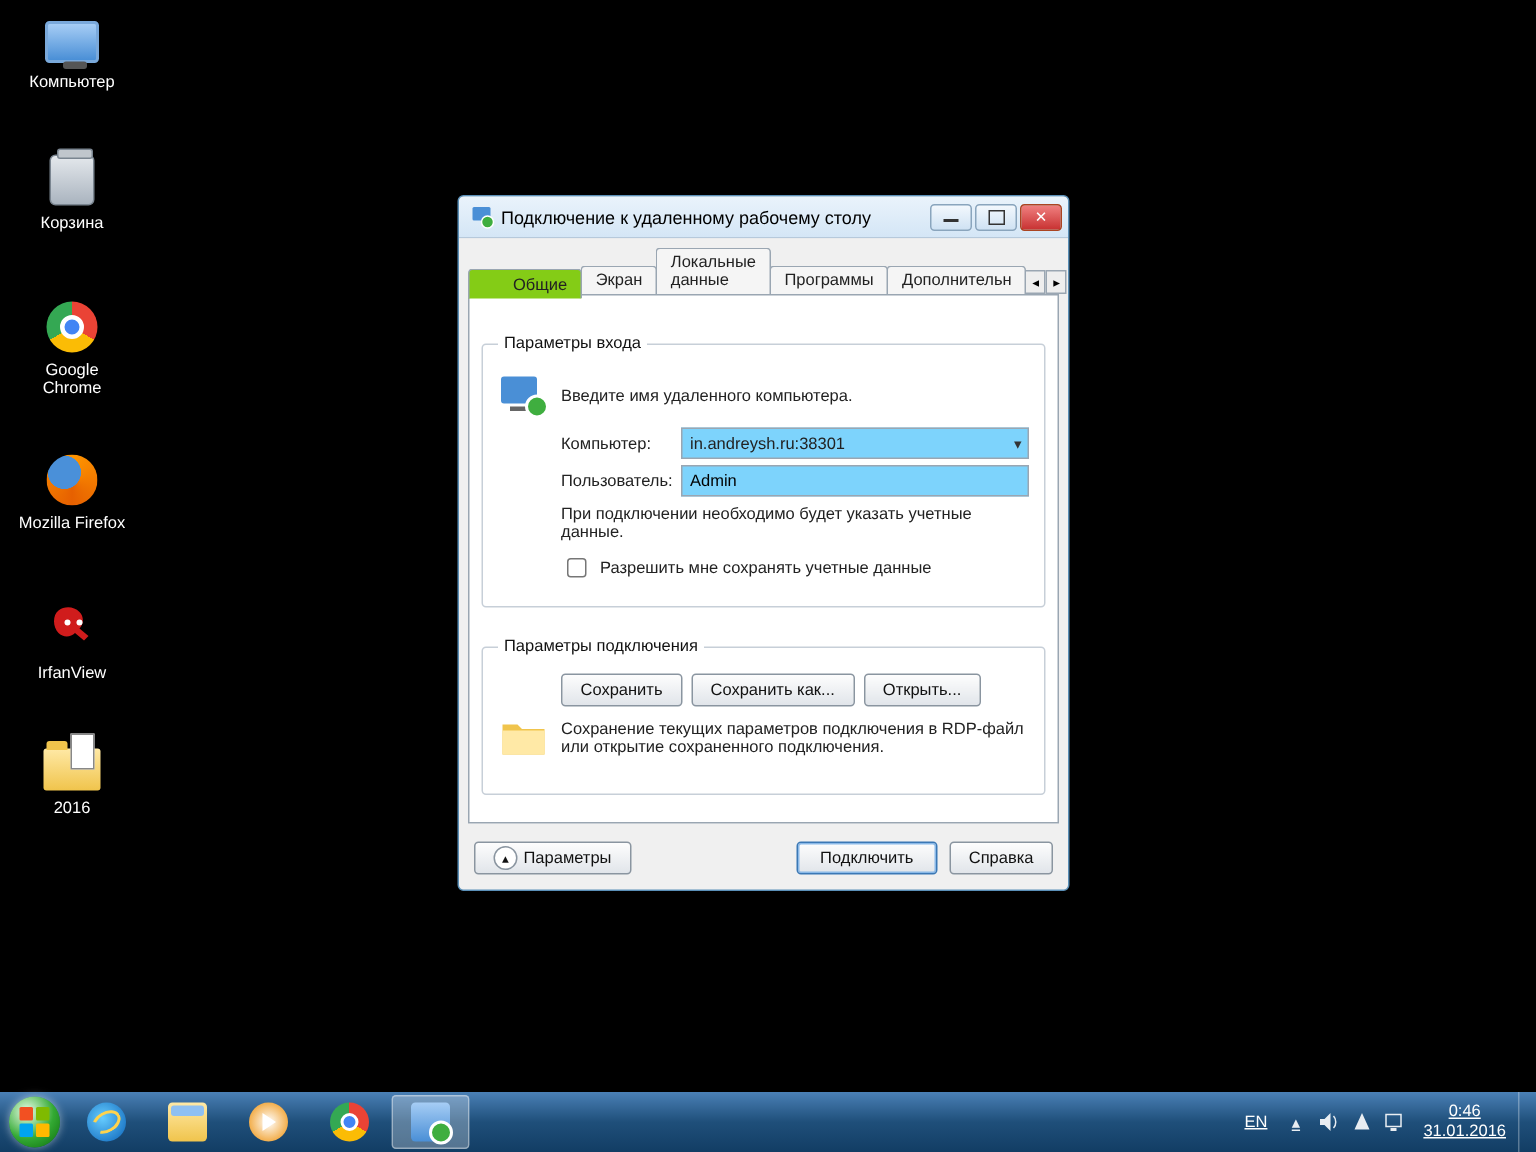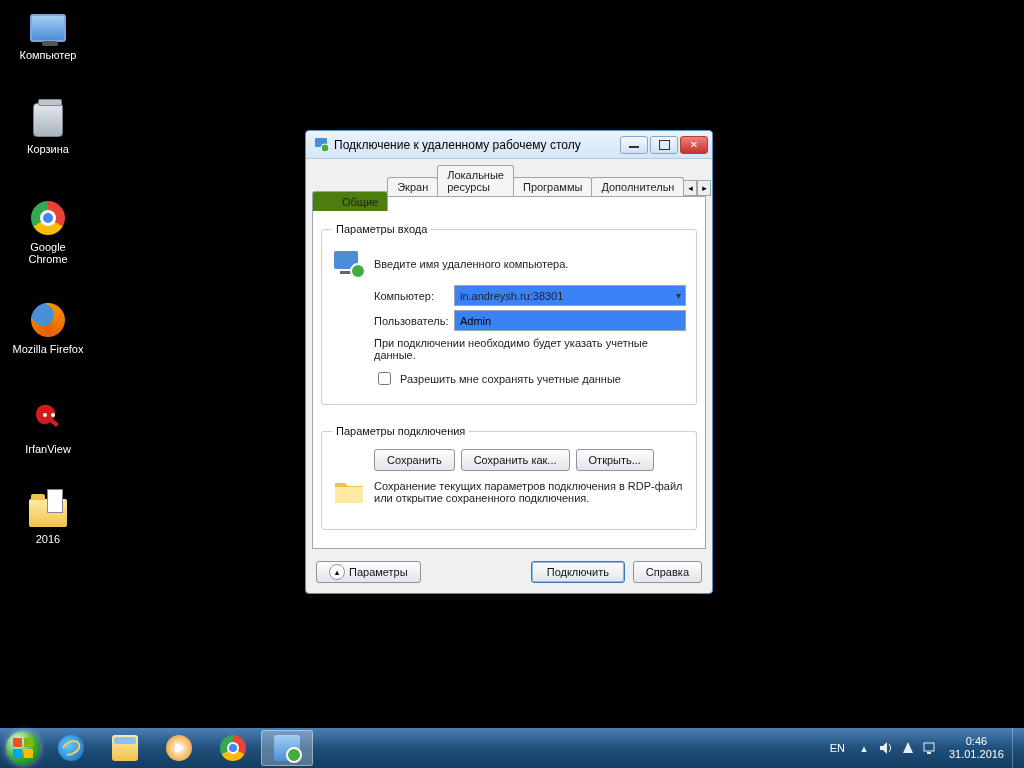--- a/index.html
+++ b/index.html
@@ -38,31 +38,31 @@
   .winbtn.max::before{content:"";display:block;width:9px;height:8px;border:1.5px solid #333;}
 
   .banner { height:64px; background:linear-gradient(#fdfdfe,#e9eef4); display:flex; align-items:center; padding:6px 12px; border-bottom:1px solid #c7cfd8;}
   .banner .bicon { width:46px;height:46px;background:linear-gradient(#a6cdf5,#4a8fd6);border-radius:4px;position:relative;margin-right:12px;flex:none;}
   .banner .bicon::after{content:"";position:absolute;bottom:-4px;right:-4px;width:18px;height:18px;border-radius:50%;background:#3fae3f;border:2px solid #fff;}
   .banner .btext{font-size:12px;color:#0b5aa0;line-height:1.3;}
   .banner .btext b{font-size:16px;font-weight:700;}
 
   .tabs { display:flex; align-items:flex-end; padding:6px 6px 0 6px; background:#f0f0f0; font-size:11px; position:relative;}
   .tabs .tab { padding:3px 9px; border:1px solid #9aa6b2; border-bottom:none; background:#f5f5f5; margin-right:-1px; border-radius:3px 3px 0 0; cursor:pointer; position:relative; color:#222;}
-  .tabs .tab.active{ background:#4d7c0f; z-index:2; top:15px; padding-top:4px;padding-left:29px;}
+  .tabs .tab.active{ background:#84cc16; z-index:2; top:3px; padding-top:4px;padding-left:29px;}
   .tabs .scroll { margin-left:auto; display:flex; }
   .tabs .scroll span{width:14px;height:16px;border:1px solid #9aa6b2;background:#eee;display:flex;align-items:center;justify-content:center;font-size:9px;cursor:pointer;}
 
   .tabpage { background:#fff; margin:0 6px 8px 6px; border:1px solid #9aa6b2; padding:6px 8px 10px; font-size:11px; color:#222;}
   fieldset{border:1px solid #c7cfd8;border-radius:3px;margin:20px 0 8px;padding:8px 10px 16px;}
   legend{font-size:11px;padding:0 4px;color:#111;}
   .row{display:flex;align-items:center;margin:4px 0;}
   .row .lbl{width:80px;}
   .row .ctl{flex:1;}
-  .combo,.txt{width:100%;height:21px;border:1px solid #9aa6b2;background:#3b82f6;padding:0 5px;font-size:11px;}
+  .combo,.txt{width:100%;height:21px;border:1px solid #9aa6b2;background:#7dd3fc;padding:0 5px;font-size:11px;}
   .combo{position:relative;display:flex;align-items:center;}
   .combo::after{content:"▾";position:absolute;right:4px;color:#333;font-size:10px;}
   .note{font-size:11px;color:#222;margin:6px 0 8px 0;}
   .chk{display:flex;align-items:center;gap:6px;font-size:11px;}
   .chk input{width:13px;height:13px;}
   .btn{height:22px;padding:0 12px;font-size:11px;border:1px solid #8a95a0;border-radius:3px;background:linear-gradient(#fdfdfd,#e1e5ea);cursor:pointer;color:#111;}
   .conn-icon{width:34px;height:34px;flex:none;margin-right:8px;}
 
   .footer{display:flex;align-items:center;padding:4px 10px 10px;gap:8px;}
   .footer .optbtn{display:flex;align-items:center;gap:4px;}
@@ -71,21 +71,21 @@
   .btn.primary{border-color:#3b78b5;box-shadow:inset 0 0 0 1px #8ab9e8;}
 
   
   .taskbar{position:absolute;left:0;right:0;bottom:0;height:40px;background:linear-gradient(#4a80b6,#1f4f7a 50%,#123d64);display:flex;align-items:center;padding:0 2px;}
   .start{width:42px;height:36px;border-radius:20px;display:flex;align-items:center;justify-content:center;cursor:pointer;}
   .orb{width:34px;height:34px;border-radius:50%;background:radial-gradient(circle at 35% 30%,#eaffea,#33a933 55%,#0b6b0b);position:relative;box-shadow:0 0 6px rgba(255,255,255,.5);}
   .orb svg{position:absolute;inset:6px;}
   .tbtn{width:52px;height:36px;margin:0 1px;border-radius:3px;display:flex;align-items:center;justify-content:center;cursor:pointer;}
   .tbtn.active{background:rgba(255,255,255,.28);box-shadow:inset 0 0 0 1px rgba(255,255,255,.4);}
   .tbtn .ic{width:26px;height:26px;}
-  .tray{margin-left:auto;display:flex;align-items:center;color:#fff;font-size:11px;height:100%;}
+  .tray{margin-left:auto;display:flex;align-items:center;color:#fff;font-size:11px;height:100%;text-decoration:underline;}
   .tray .lang{padding:0 8px;cursor:pointer;}
   .tray .sysico{width:16px;height:16px;margin:0 3px;display:flex;align-items:center;justify-content:center;opacity:.9;cursor:pointer;}
   .clock{text-align:center;line-height:1.15;padding:0 8px;cursor:pointer;}
   .showdesk{width:10px;height:40px;border-left:1px solid rgba(255,255,255,.3);cursor:pointer;}
   .ic-ie{border-radius:50%;background:radial-gradient(circle at 40% 40%, #66ccff, #0a62b8);position:relative;}
   .ic-ie::after{content:"";position:absolute;inset:6px 3px;border:2px solid #ffd34d;border-radius:50%;border-left-color:transparent;transform:rotate(-30deg);}
   .ic-explorer{border-radius:3px;background:linear-gradient(#ffe9a6,#f0c44c);position:relative;}
   .ic-explorer::before{content:"";position:absolute;top:2px;left:2px;right:2px;height:7px;background:#8fc0f2;border-radius:2px;}
   .ic-wmp{border-radius:50%;background:radial-gradient(#fff,#ed8c00);position:relative;}
   .ic-wmp::after{content:"";position:absolute;left:9px;top:7px;border-left:9px solid #fff;border-top:6px solid transparent;border-bottom:6px solid transparent;}
@@ -155,21 +155,21 @@
       <div class="winbtn min"></div>
       <div class="winbtn max"></div>
       <div class="winbtn close">✕</div>
     </div>
   </div>
 
 
   <div class="tabs">
     <div class="tab active">Общие</div>
     <div class="tab">Экран</div>
-    <div class="tab">Локальные ресурсы</div>
+    <div class="tab">Локальные данные</div>
     <div class="tab">Программы</div>
     <div class="tab">Дополнительн</div>
     <div class="scroll">
       <span>◂</span>
       <span>▸</span>
     </div>
   </div>
 
   <div class="tabpage">
     <fieldset>

